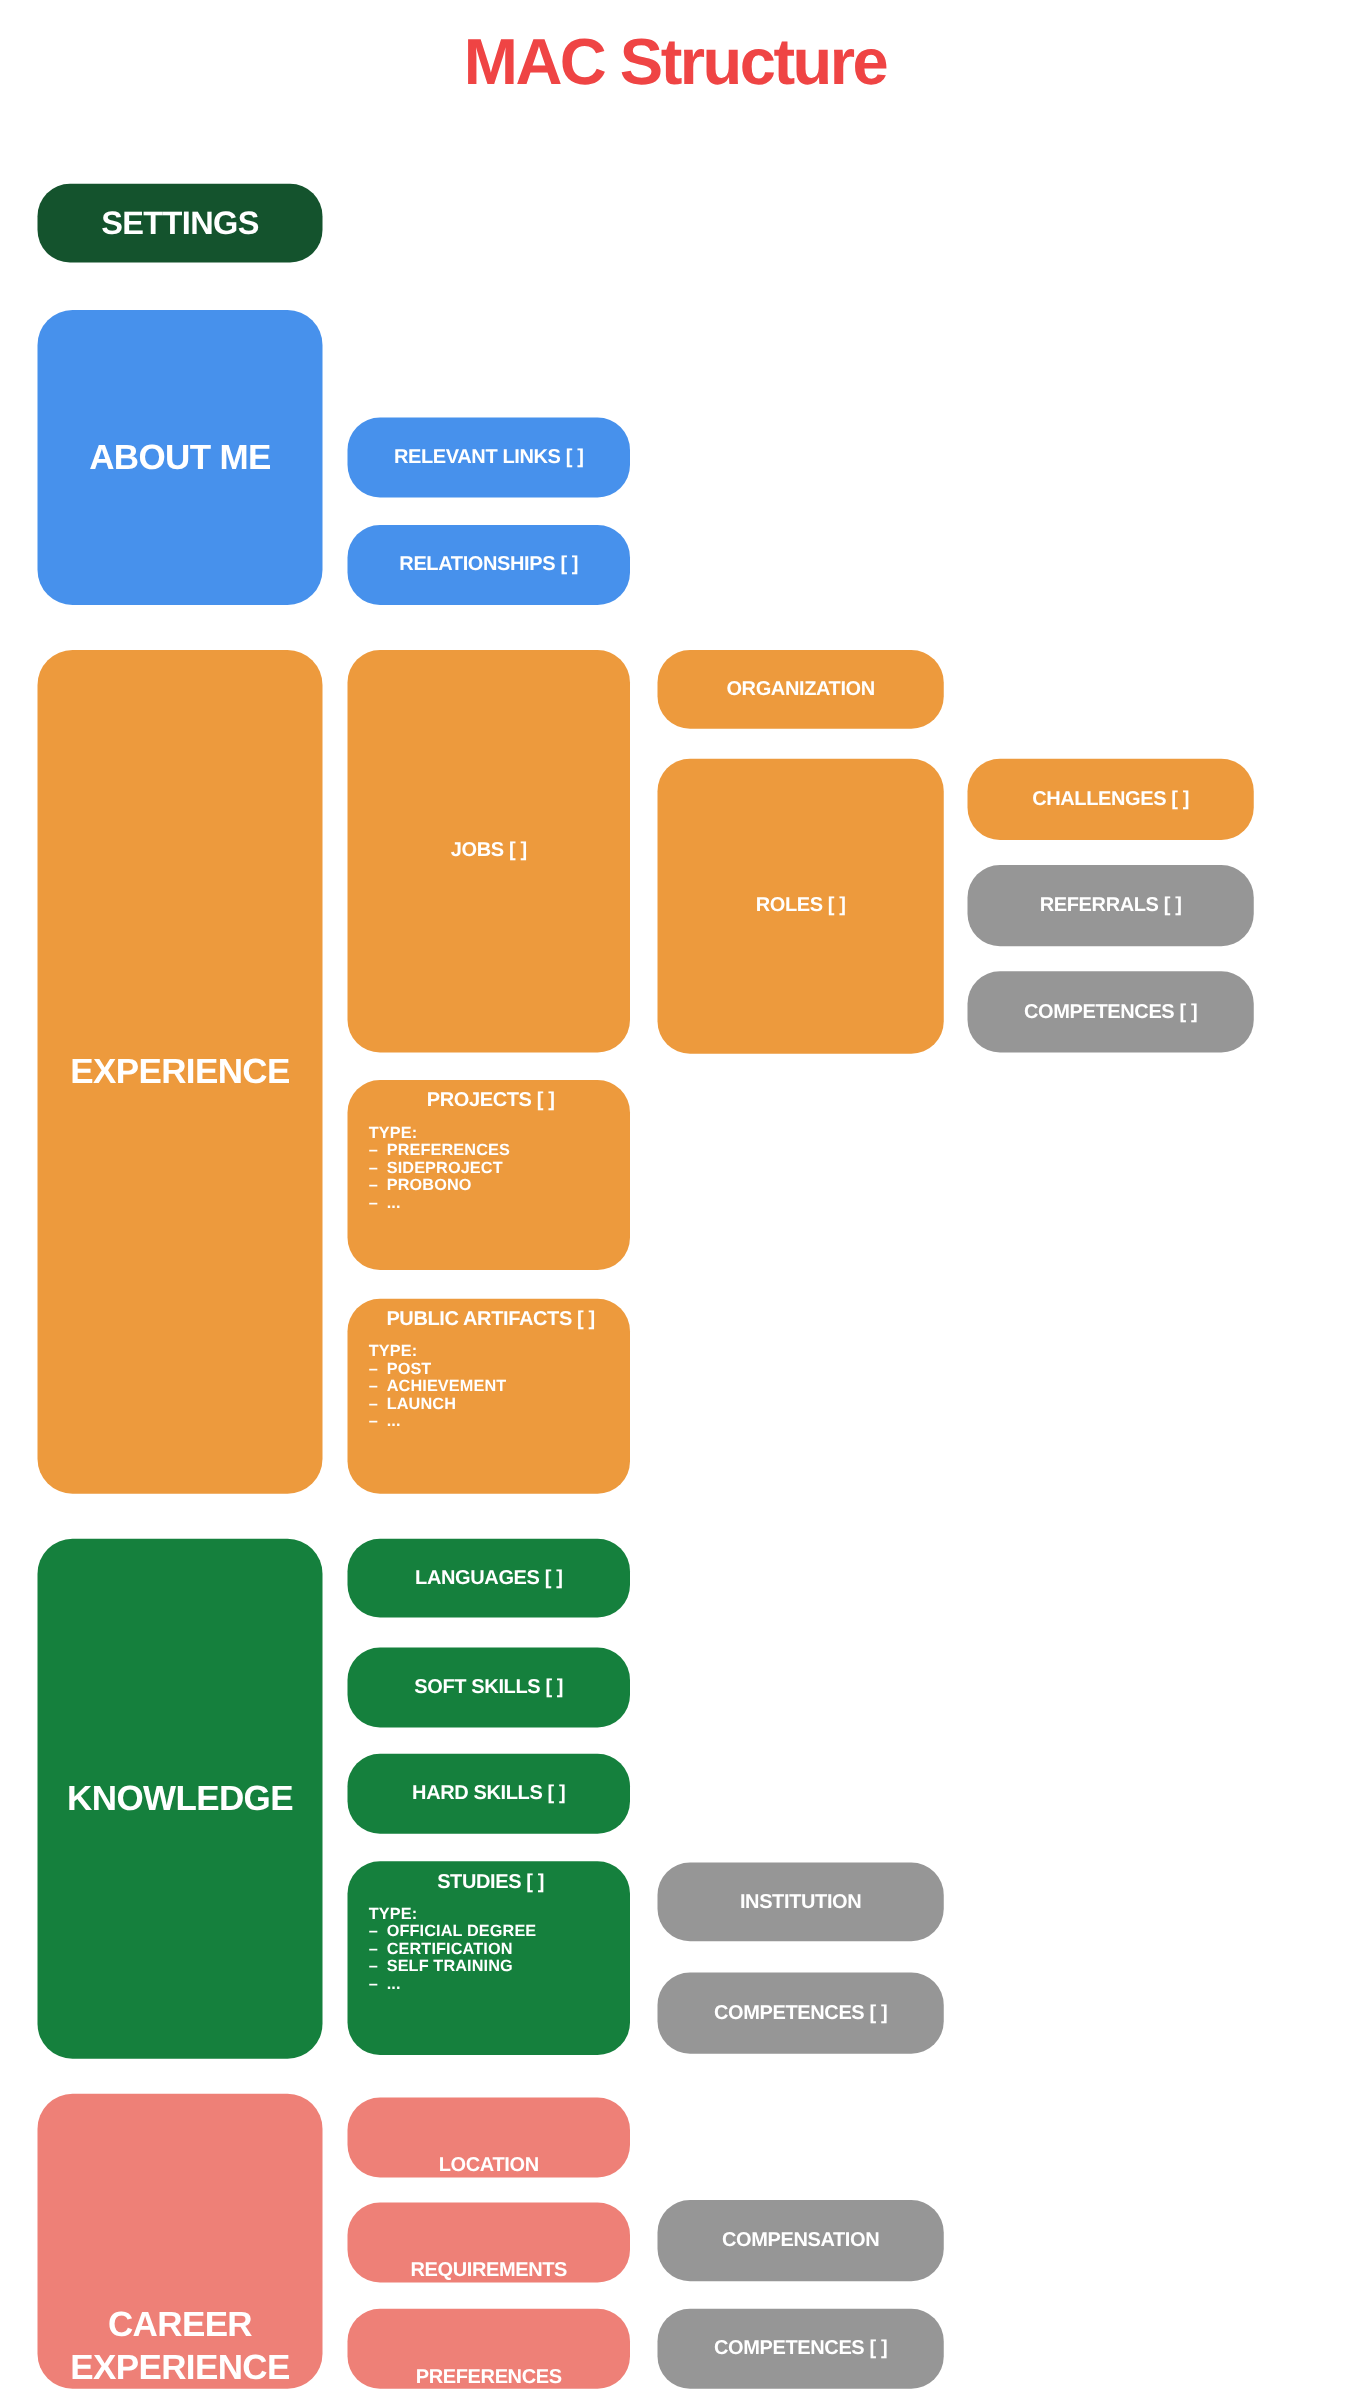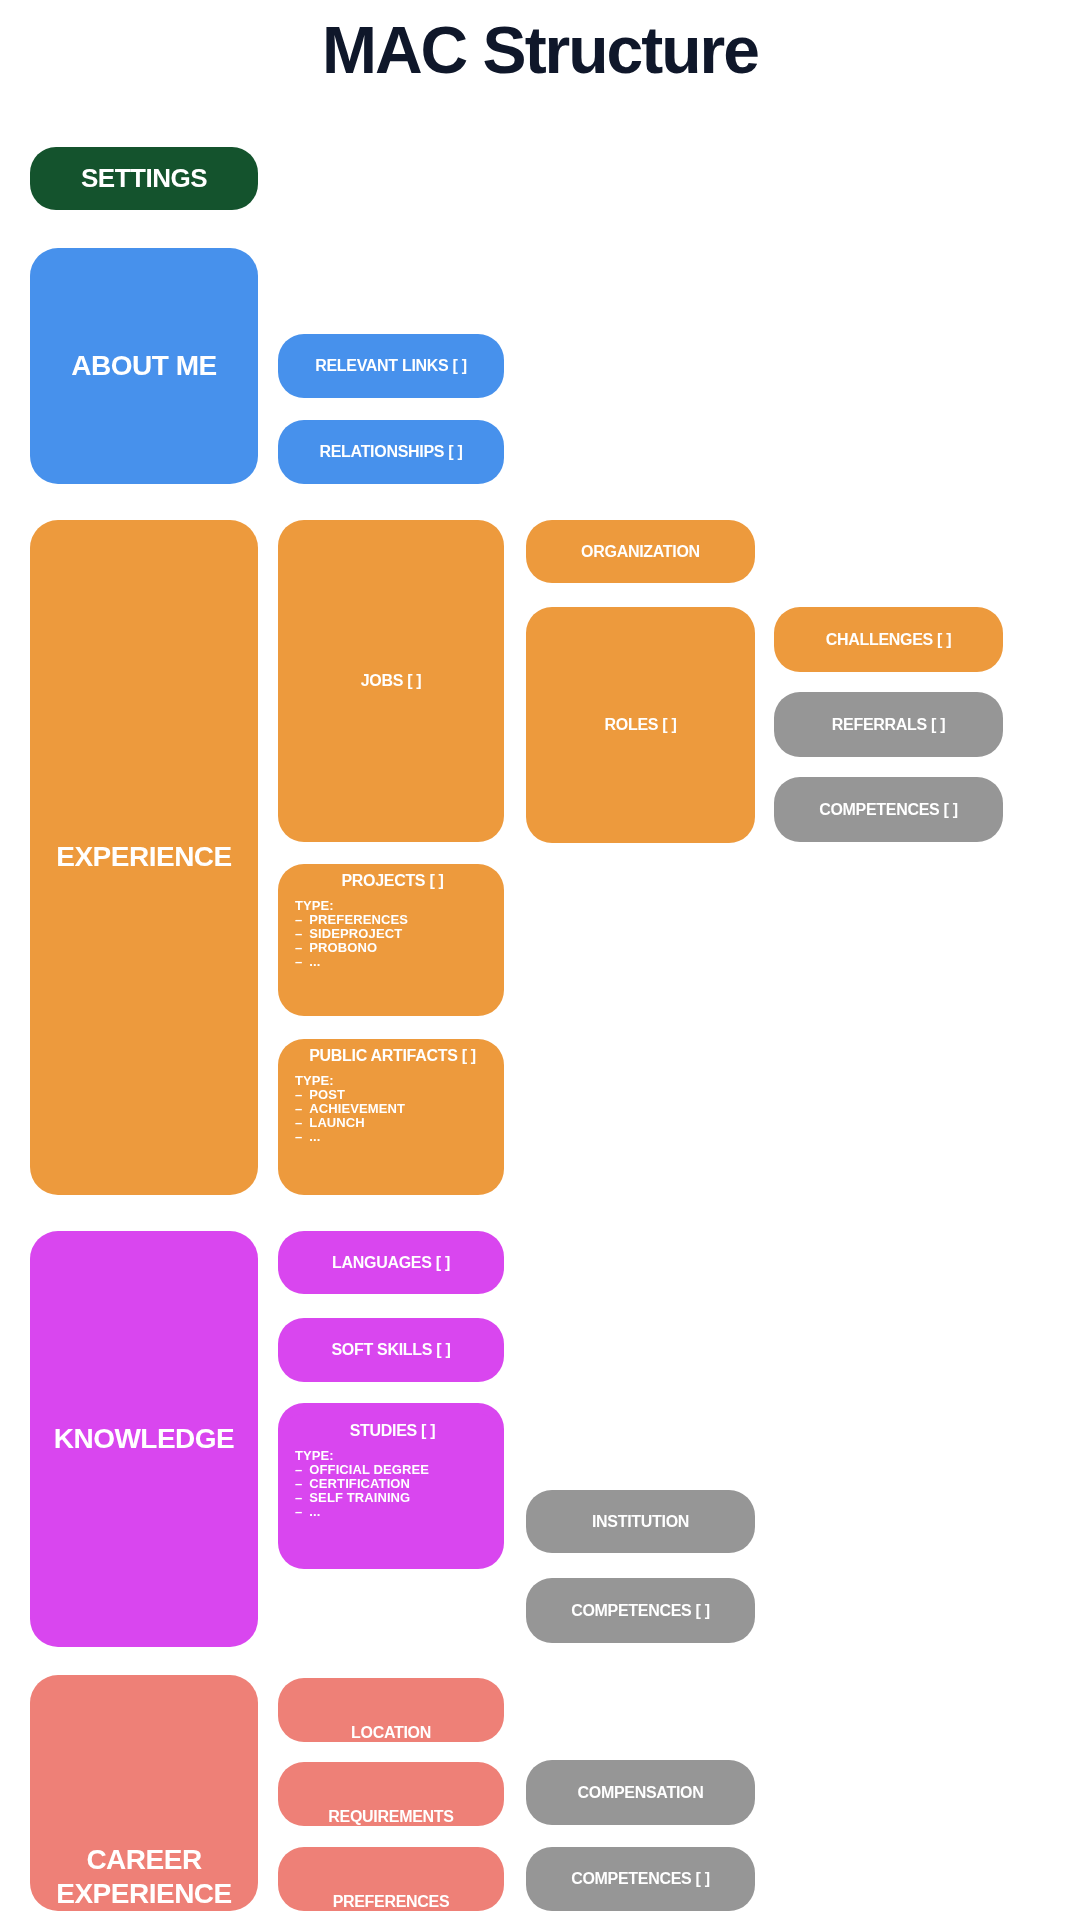--- a/index.html
+++ b/index.html
@@ -3,21 +3,21 @@
 <meta charset="utf-8">
 <style>
   html,body{margin:0;padding:0;background:#ffffff;}
   .canvas{
     position:relative;width:1080px;height:1920px;background:#ffffff;
     font-family:"Liberation Sans", sans-serif;overflow:hidden;
   }
   .page-title{
     position:absolute;left:0;top:4px;width:1080px;height:92px;
     display:flex;align-items:center;justify-content:center;
-    font-size:66px;font-weight:700;letter-spacing:-2px;color:#0f172a;
+    font-size:52px;font-weight:700;letter-spacing:-2px;color:#ef4444;
   }
   .node{
     position:absolute;border-radius:26px;color:#ffffff;font-weight:700;
     display:flex;align-items:center;justify-content:center;text-align:center;
     box-sizing:border-box;
   }
   .parent{font-size:28px;letter-spacing:-0.5px;line-height:1.22;border-radius:28px;padding:0 8px;}
   .settings-label{font-size:26px;letter-spacing:-0.5px;}
   .sub{font-size:16px;letter-spacing:-0.3px;line-height:1.2;padding:0 10px;}
   .listbox{
@@ -28,21 +28,21 @@
   }
   .type-block{margin-top:7px;}
   .type-heading{font-size:13px;line-height:14px;letter-spacing:0.1px;}
   ul.type-list{list-style:none;margin:0;padding:0;}
   ul.type-list li{display:flex;gap:7px;font-size:13px;line-height:14px;letter-spacing:0.1px;}
   ul.type-list li .dash{flex:0 0 auto;}
   
   .purple{background:#14532d;}
   .blue{background:#4791ec;}
   .orange{background:#ed9a3d;}
-  .green{background:#d946ef;justify-content:center;}
+  .green{background:#15803d;justify-content:center;}
   .salmon{background:#ee8077;align-items:flex-end;}
   .gray{background:#969696;}
   
   .n-settings{left:30px;top:147px;width:228px;height:63px;}
   .n-about{left:30px;top:248px;width:228px;height:236px;}
   .n-facts{left:278px;top:248px;width:226px;height:64px;}
   .n-links{left:278px;top:334px;width:226px;height:64px;}
   .n-relationships{left:278px;top:420px;width:226px;height:64px;}
   .n-experience{left:30px;top:520px;width:228px;height:675px;}
   .n-jobs{left:278px;top:520px;width:226px;height:322px;}
@@ -50,21 +50,21 @@
   .n-roles{left:526px;top:607px;width:229px;height:236px;}
   .n-challenges{left:774px;top:607px;width:229px;height:65px;}
   .n-referrals{left:774px;top:692px;width:229px;height:65px;}
   .n-competences-roles{left:774px;top:777px;width:229px;height:65px;}
   .n-projects{left:278px;top:864px;width:226px;height:152px;}
   .n-artifacts{left:278px;top:1039px;width:226px;height:156px;}
   .n-knowledge{left:30px;top:1231px;width:228px;height:416px;}
   .n-languages{left:278px;top:1231px;width:226px;height:63px;}
   .n-softskills{left:278px;top:1318px;width:226px;height:64px;}
   .n-hardskills{left:278px;top:1403px;width:226px;height:64px;}
-  .n-studies{left:278px;top:1414px;width:226px;height:155px;}
+  .n-studies{left:278px;top:1489px;width:226px;height:155px;}
   .n-institution{left:526px;top:1490px;width:229px;height:63px;}
   .n-competences-studies{left:526px;top:1578px;width:229px;height:65px;}
   .n-career{left:30px;top:1675px;width:228px;height:236px;}
   .n-location{left:278px;top:1678px;width:226px;height:64px;}
   .n-requirements{left:278px;top:1762px;width:226px;height:64px;}
   .n-preferences{left:278px;top:1847px;width:226px;height:64px;}
   .n-compensation{left:526px;top:1760px;width:229px;height:65px;}
   .n-competences-career{left:526px;top:1847px;width:229px;height:64px;}
 </style>
 </head>

